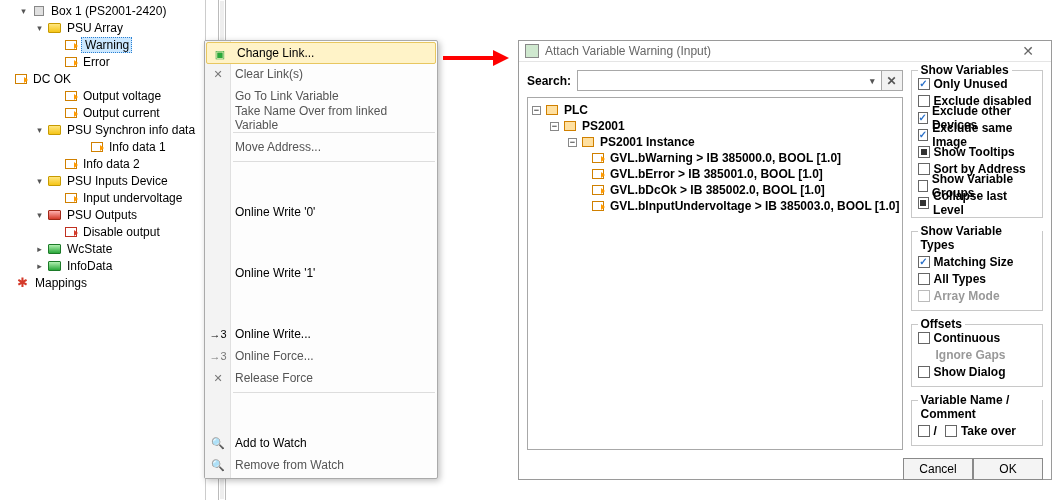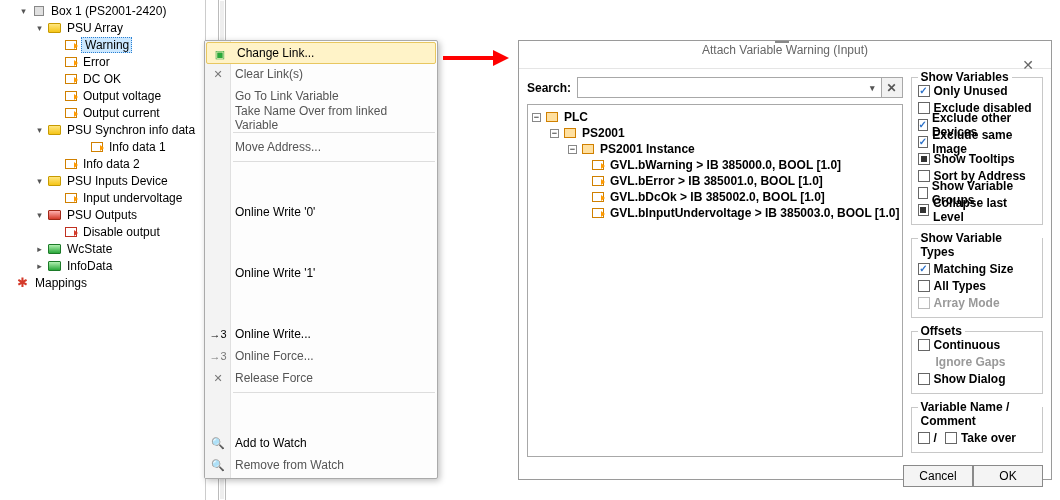--- a/index.html
+++ b/index.html
@@ -174,21 +174,20 @@
     background:#fff;
     border:1px solid #9a9a9a;
     display:flex; flex-direction:column;
   }
   .dlg .titlebar {
     height: 28px;
     display:flex; align-items:center;
     padding: 0 6px;
     color:#666;
     border-bottom:1px solid #e5e5e5;
-    flex-direction:column;
   }
   .dlg .titlebar .appico {
     width:14px;height:14px;border:1px solid #888;background:#cfe8cf;margin-right:6px;
   }
   .dlg .titlebar .x {
     margin-left:auto; width:34px; height:20px;
     display:flex;align-items:center;justify-content:center;
     color:#666; font-size:14px;
   }
   .dlg .body {
@@ -272,21 +271,21 @@
       </span>
     <span class="lbl selected">Warning</span>
   </div>
   <div class="node" style="padding-left:50px">
     <span class="spacer"></span>
     <span class="icon">
         <span class="i-var"></span>
       </span>
     <span class="lbl">Error</span>
   </div>
-  <div class="node" style="padding-left:50px">
+  <div class="node" style="">
     <span class="spacer"></span>
     <span class="icon">
         <span class="i-var"></span>
       </span>
     <span class="lbl">DC OK</span>
   </div>
   <div class="node" style="padding-left:50px">
     <span class="spacer"></span>
     <span class="icon">
         <span class="i-var"></span>

